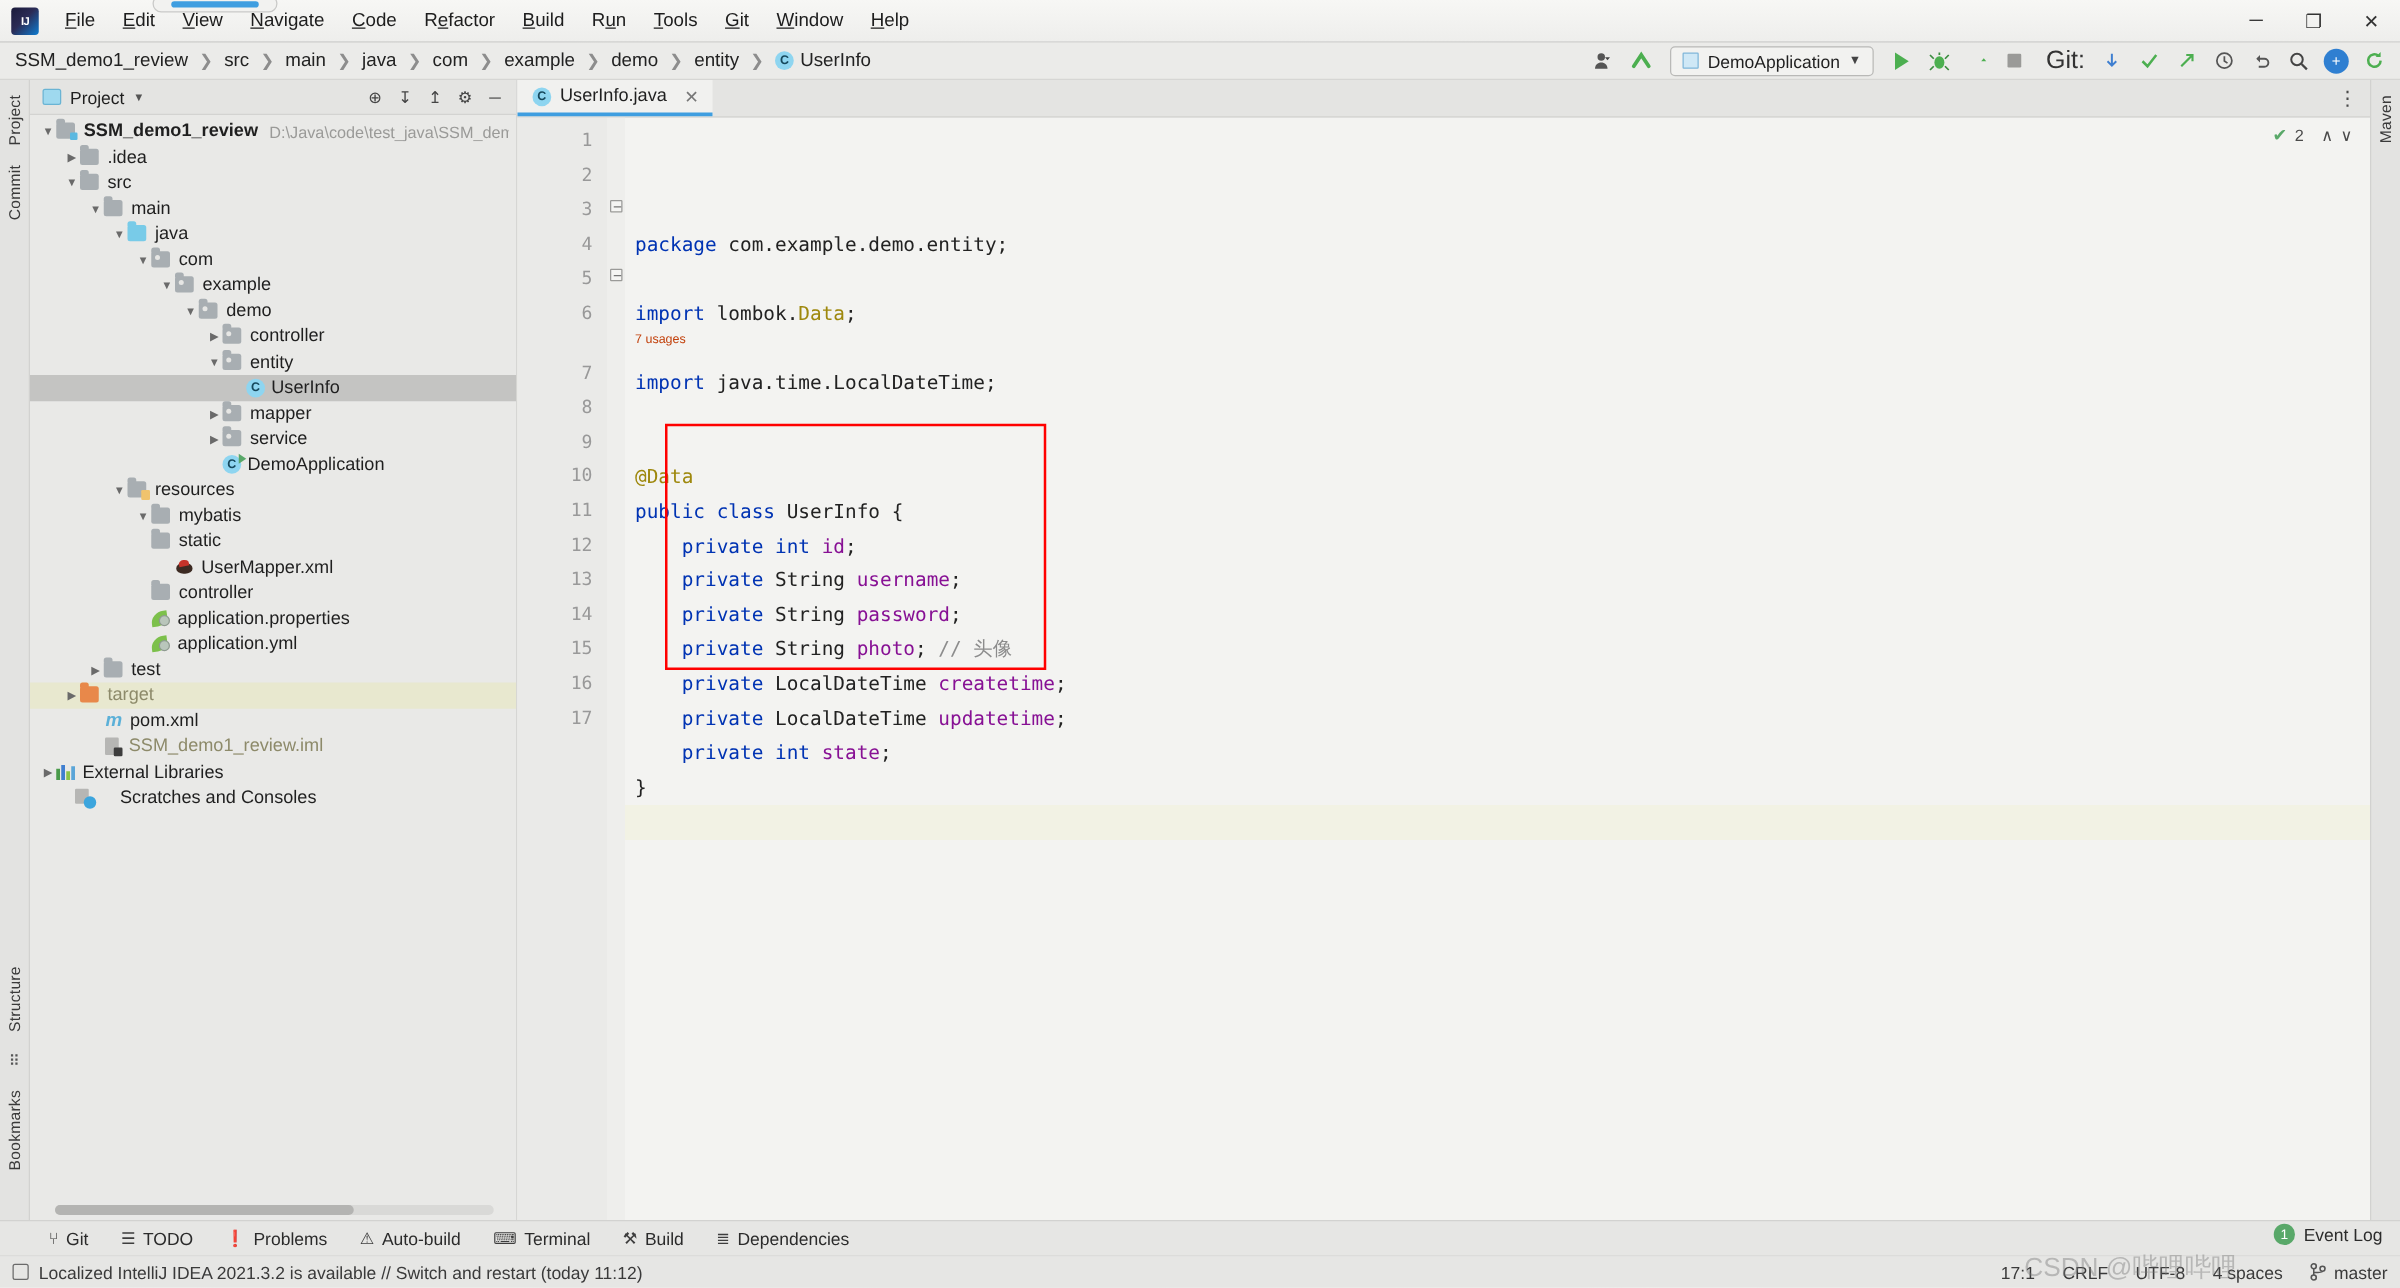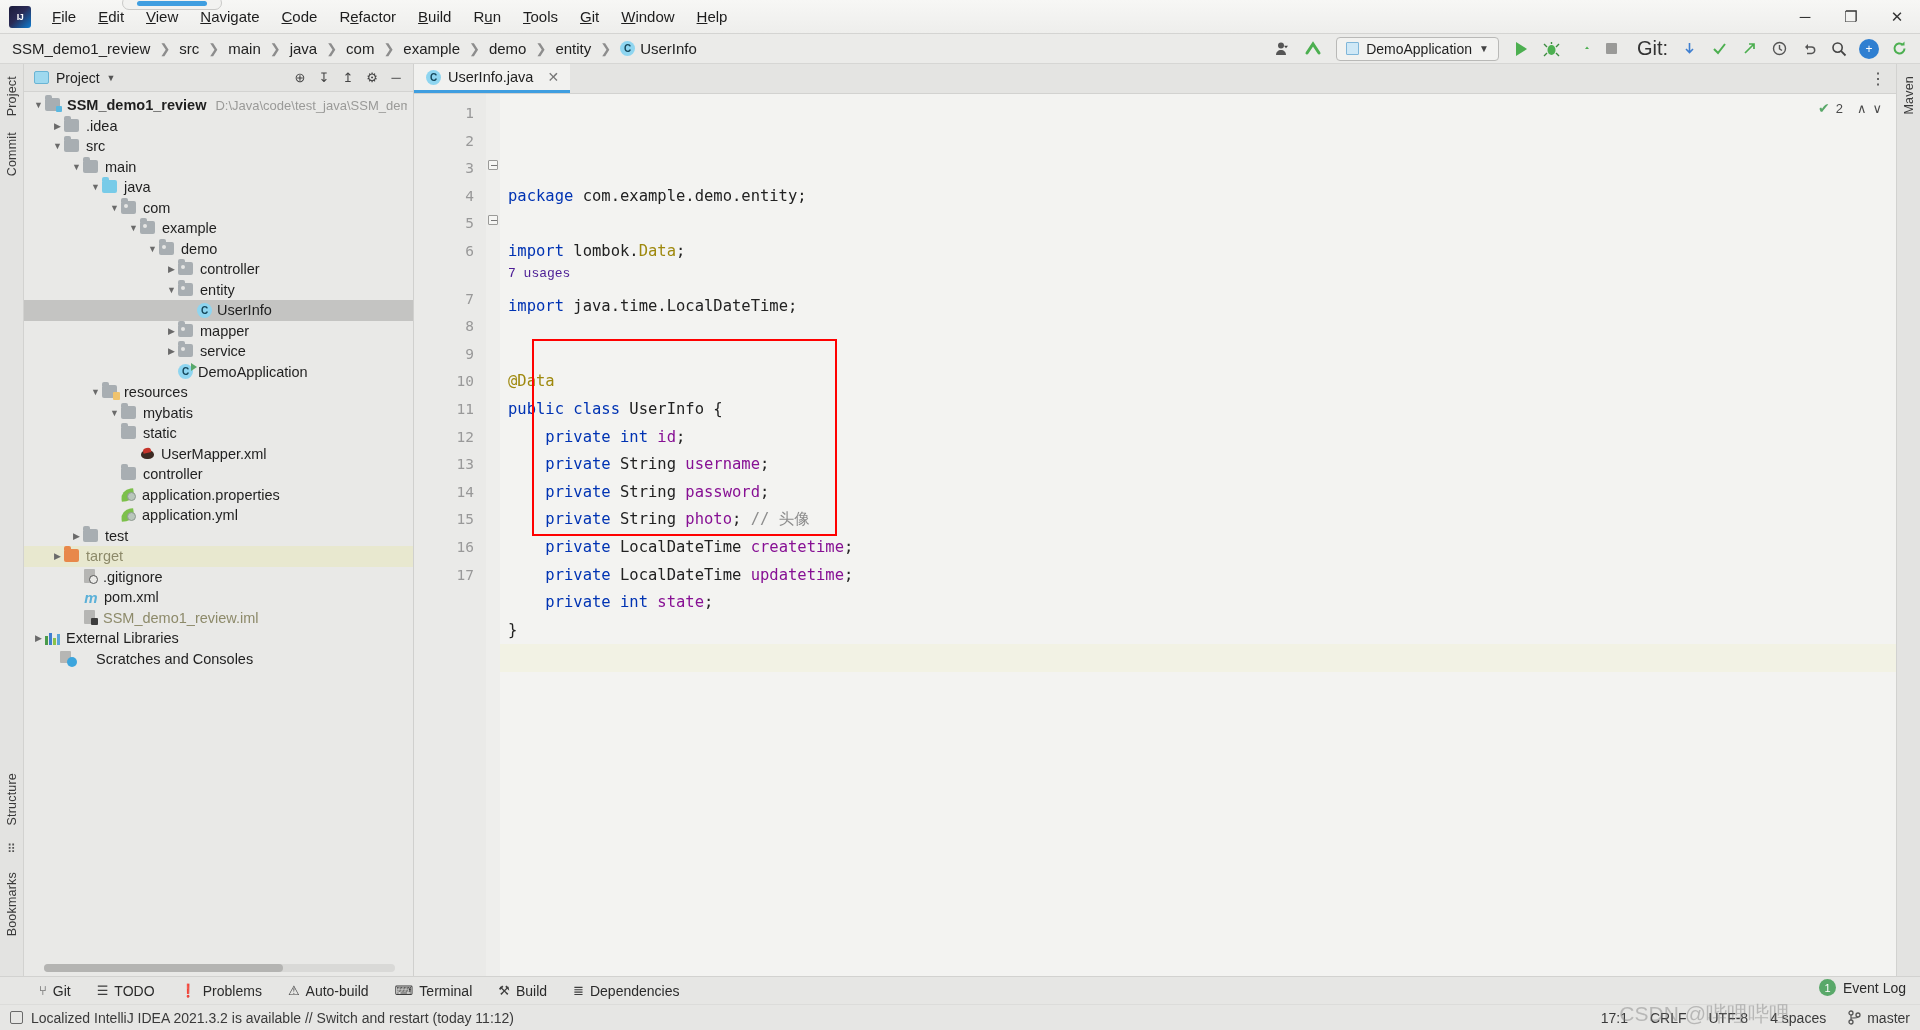--- a/index.html
+++ b/index.html
@@ -206,22 +206,22 @@
     white-space:pre; color:#222; padding-left:8px; min-width:0;
   }
   .cl{ height:27.6px; }
   .cl.current{ background:#f2f2e4; }
   .kw{ color:#0033b3;text-align:center; }
   .ann{ color:#9e880d; }
   .fld{ color:#871094; }
   .cmt{ color:#8c8c8c; }
   .typ{ color:#222; }
   .usages{
-    position:absolute; font-size:13px; color:#4c1d95; line-height:1;
-    font-family:Liberation Mono, monospace;
+    position:absolute; font-size:10px; color:#c2410c; line-height:1;
+    font-family:Liberation Sans, sans-serif;
   }
   .squig{ text-decoration-style:wavy;
           text-decoration-color:#5bb25b; text-underline-offset:3px; }
   .redbox{
     position:absolute;border:2px solid #f00;pointer-events:none;
   }
   .inspect{
     position:absolute;right:14px;top:6px;display:flex;align-items:center;gap:6px;
     font-size:13px;color:#4a4a4a;font-family:"Liberation Sans",sans-serif;
   }
@@ -563,25 +563,20 @@
               <span class="fold" style="display:block;width:15px;"></span>
             </span>
             <span class="lbl">test</span>
           </div>
           <div class="row hl" style="padding-left: 27px;">
             <span class="arrow">▶</span>
             <span class="ico">
               <span class="fold orange" style="display:block;width:15px;"></span>
             </span>
             <span class="lbl tan">target</span>
-          </div>
-          <div class="row" style="padding-left: 46px;">
-            <span class="arrow none">▶</span>
-            <span class="fileico"></span>
-            <span class="lbl">.gitignore</span>
           </div>
           <div class="row" style="padding-left: 46px;">
             <span class="arrow none">▶</span>
             <span class="mico">m</span>
             <span class="lbl">pom.xml</span>
           </div>
           <div class="row" style="padding-left: 46px;">
             <span class="arrow none">▶</span>
             <span class="imlico"></span>
             <span class="lbl tan">SSM_demo1_review.iml</span>

